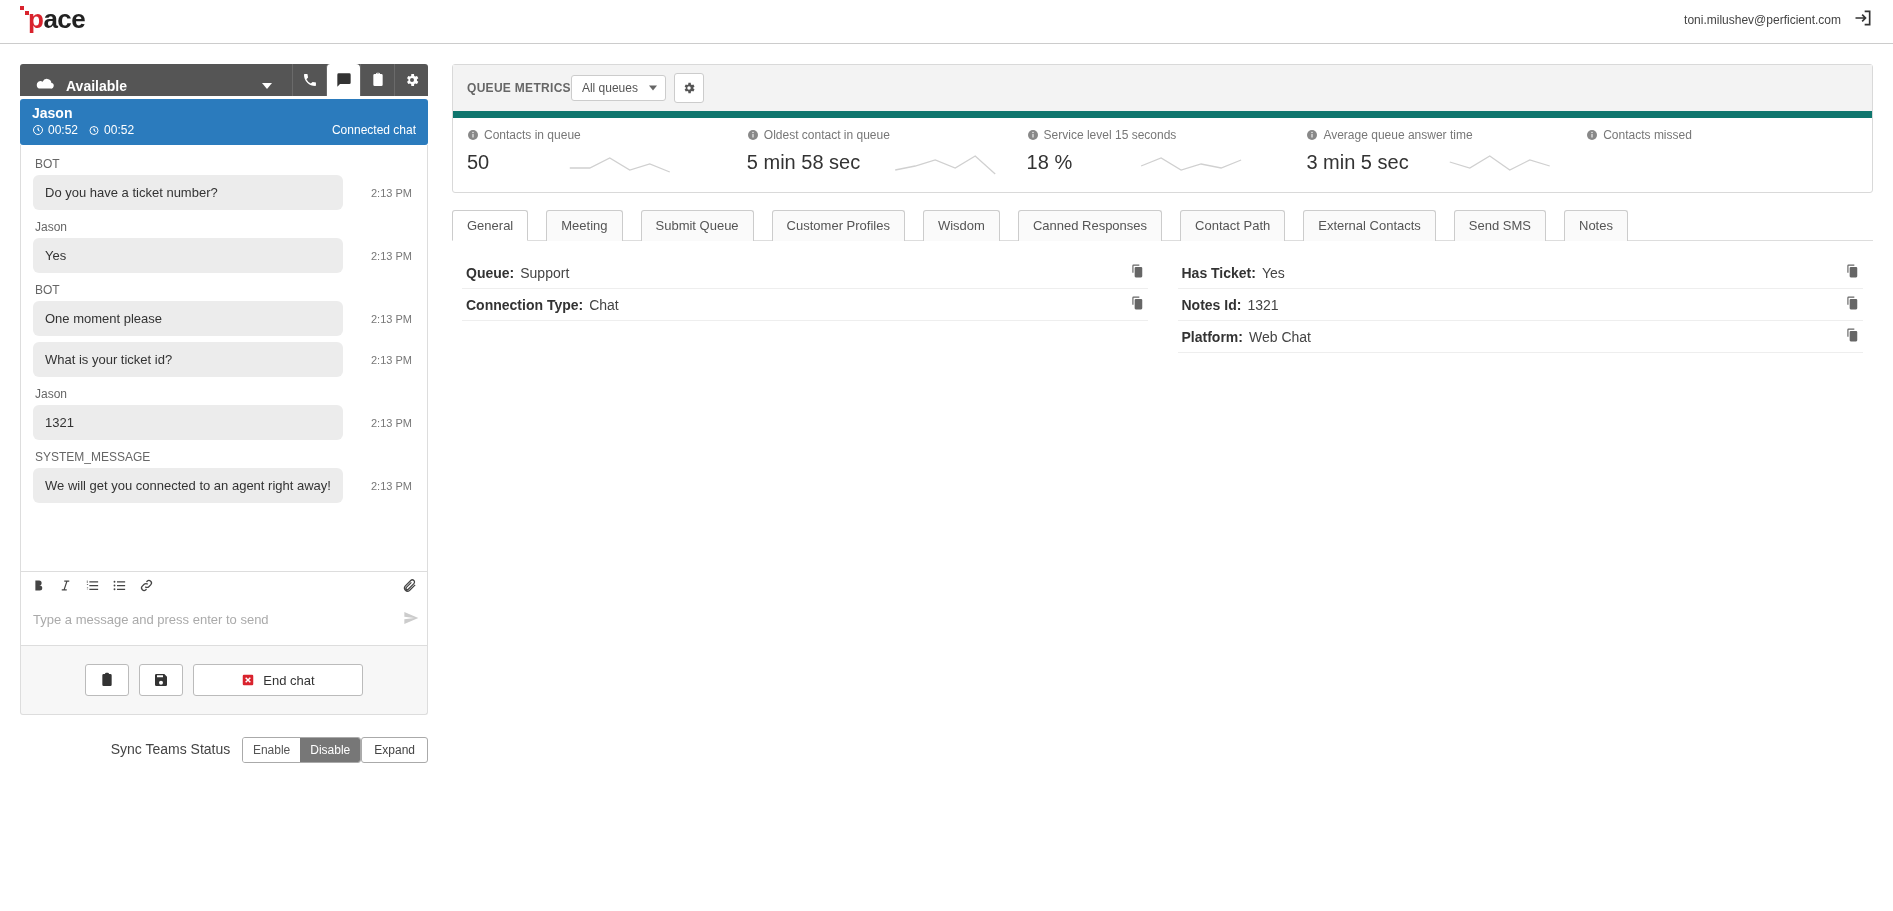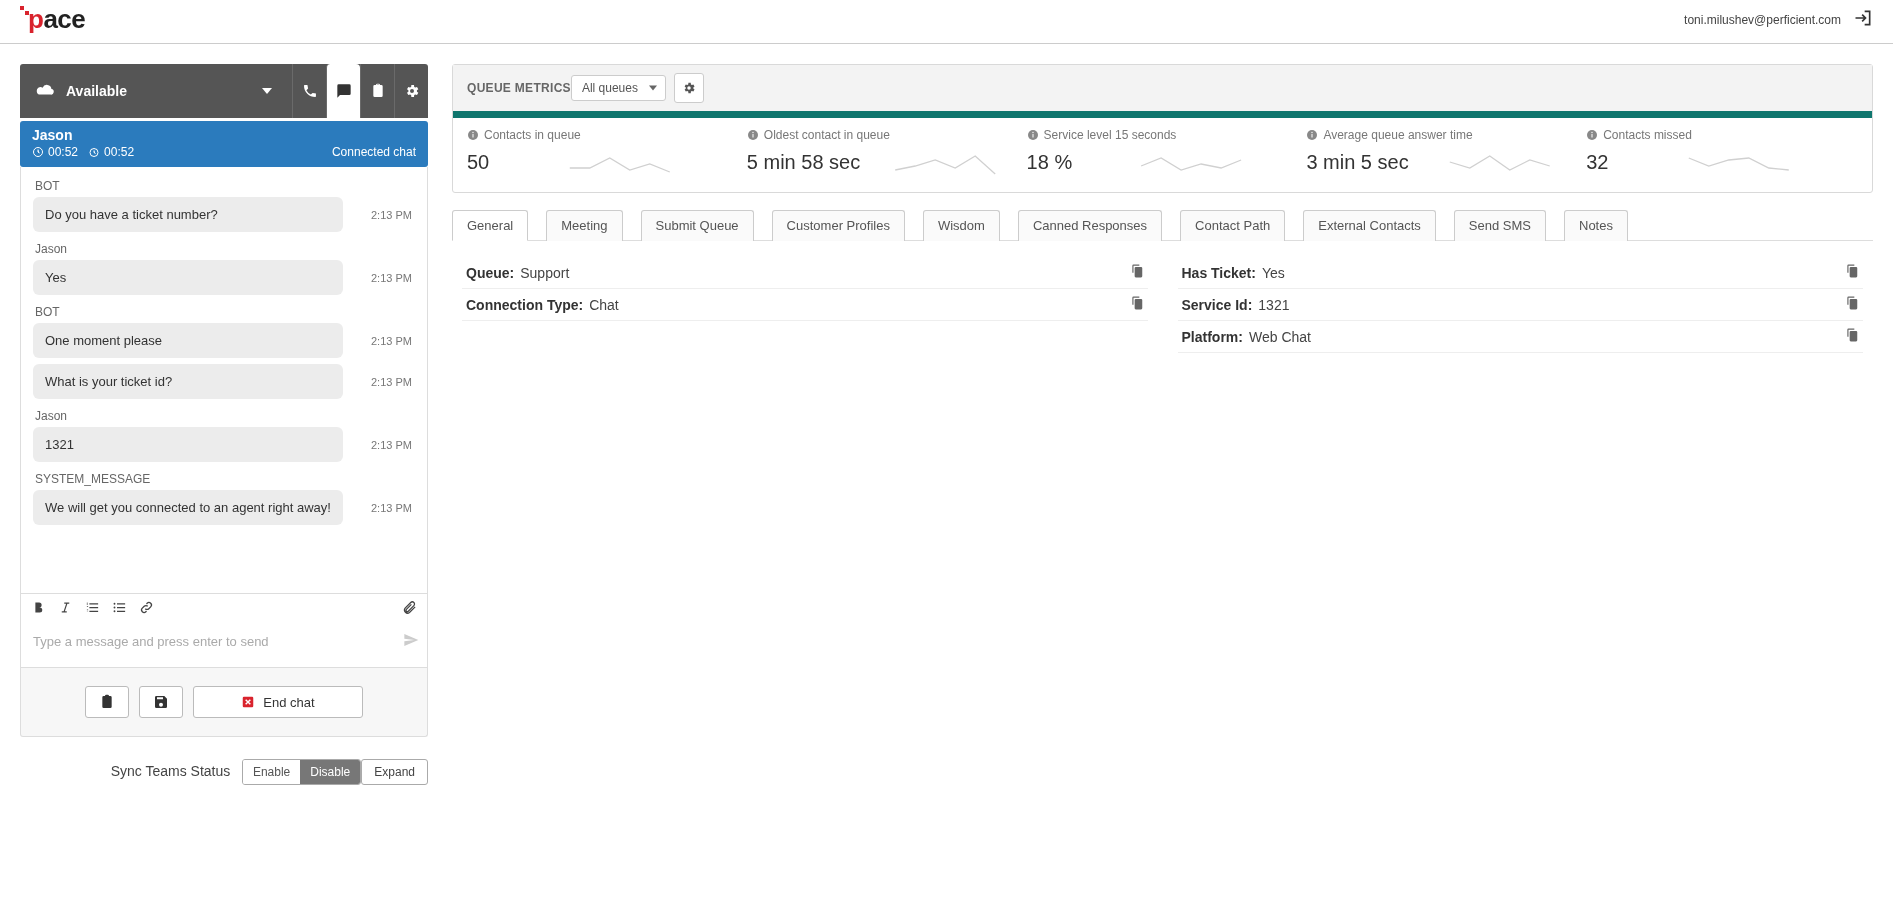--- a/index.html
+++ b/index.html
@@ -12,21 +12,21 @@
   .logo-dots::before, .logo-dots::after { content:""; position:absolute; width:4px; height:4px; background:#d9232d; }
   .logo-dots::before { left:0; top:0; }
   .logo-dots::after { left:5px; top:5px; }
   .header-right { display:flex; align-items:center; gap:12px; font-size:12px; color:#444; }
   .exit-icon svg { width:20px; height:20px; }
   
   .main-layout { display:flex; gap:24px; padding:20px; align-items:flex-start; }
   .left-panel { width:408px; flex-shrink:0; }
   .right-panel { flex:1; min-width:0; }
   
-  .agent-bar { background:#555; color:#fff; display:flex; align-items:center; border-radius:3px 3px 0 0; height:54px; }
+  .agent-bar { background:#555; color:#fff; display:flex; align-items:flex-end; border-radius:3px 3px 0 0; height:32px; }
   .agent-status-area { flex:1; display:flex; align-items:center; gap:10px; padding:0 14px; }
   .cloud-icon svg { width:22px; height:18px; fill:#fff; }
   .agent-status-text { font-weight:600; font-size:14px; }
   .agent-chevron { margin-left:auto; margin-right:6px; }
   .agent-tabs { display:flex; height:100%; align-items:stretch; }
   .agent-tab { width:34px; display:flex; align-items:center; justify-content:center; border-left:1px solid #6a6a6a; cursor:pointer; }
   .agent-tab.active { background:#fff; border-radius:4px 4px 0 0; }
   .agent-tab svg { width:16px; height:16px; fill:#fff; }
   .agent-tab.active svg { fill:#333; }
   
@@ -373,26 +373,20 @@
           </div>
           <div class="metric">
     <div class="metric-label">
       <svg viewBox="0 0 24 24">
                 <circle cx="12" cy="12" r="10"></circle>
                 <rect x="11" y="10" width="2" height="7" fill="#fff"></rect>
                 <circle cx="12" cy="7" r="1.3" fill="#fff"></circle>
               </svg>
       <span>Contacts missed</span>
     </div>
-    <div class="metric-value-row">
-      <span class="metric-value">32</span>
-      <span class="sparkline"><svg viewBox="0 0 100 28">
-                  <path d="M0 10 L20 18 L40 12 L60 10 L80 20 L100 22"></path>
-                </svg></span>
-    </div>
           </div>
         </div>
     </div>
 
     <div class="tabs-row" id="tabs-row">
         <div class="tab active">General</div>
         <div class="tab">Meeting</div>
         <div class="tab">Submit Queue</div>
         <div class="tab">Customer Profiles</div>
         <div class="tab">Wisdom</div>
@@ -428,21 +422,21 @@
           <div class="info-row">
       <span class="info-label">Has Ticket:</span>
       <span class="info-value">Yes</span>
       <span class="info-copy">
         <svg viewBox="0 0 24 24">
                 <path d="M16 1H6a2 2 0 00-2 2v12h2V3h10zm3 4H10a2 2 0 00-2 2v14a2 2 0 002 2h9a2 2 0 002-2V7a2 2 0 00-2-2z"></path>
               </svg>
       </span>
           </div>
           <div class="info-row">
-      <span class="info-label">Service Id:</span>
+      <span class="info-label">Notes Id:</span>
       <span class="info-value">1321</span>
       <span class="info-copy">
         <svg viewBox="0 0 24 24">
                 <path d="M16 1H6a2 2 0 00-2 2v12h2V3h10zm3 4H10a2 2 0 00-2 2v14a2 2 0 002 2h9a2 2 0 002-2V7a2 2 0 00-2-2z"></path>
               </svg>
       </span>
           </div>
           <div class="info-row">
       <span class="info-label">Platform:</span>
       <span class="info-value">Web Chat</span>

